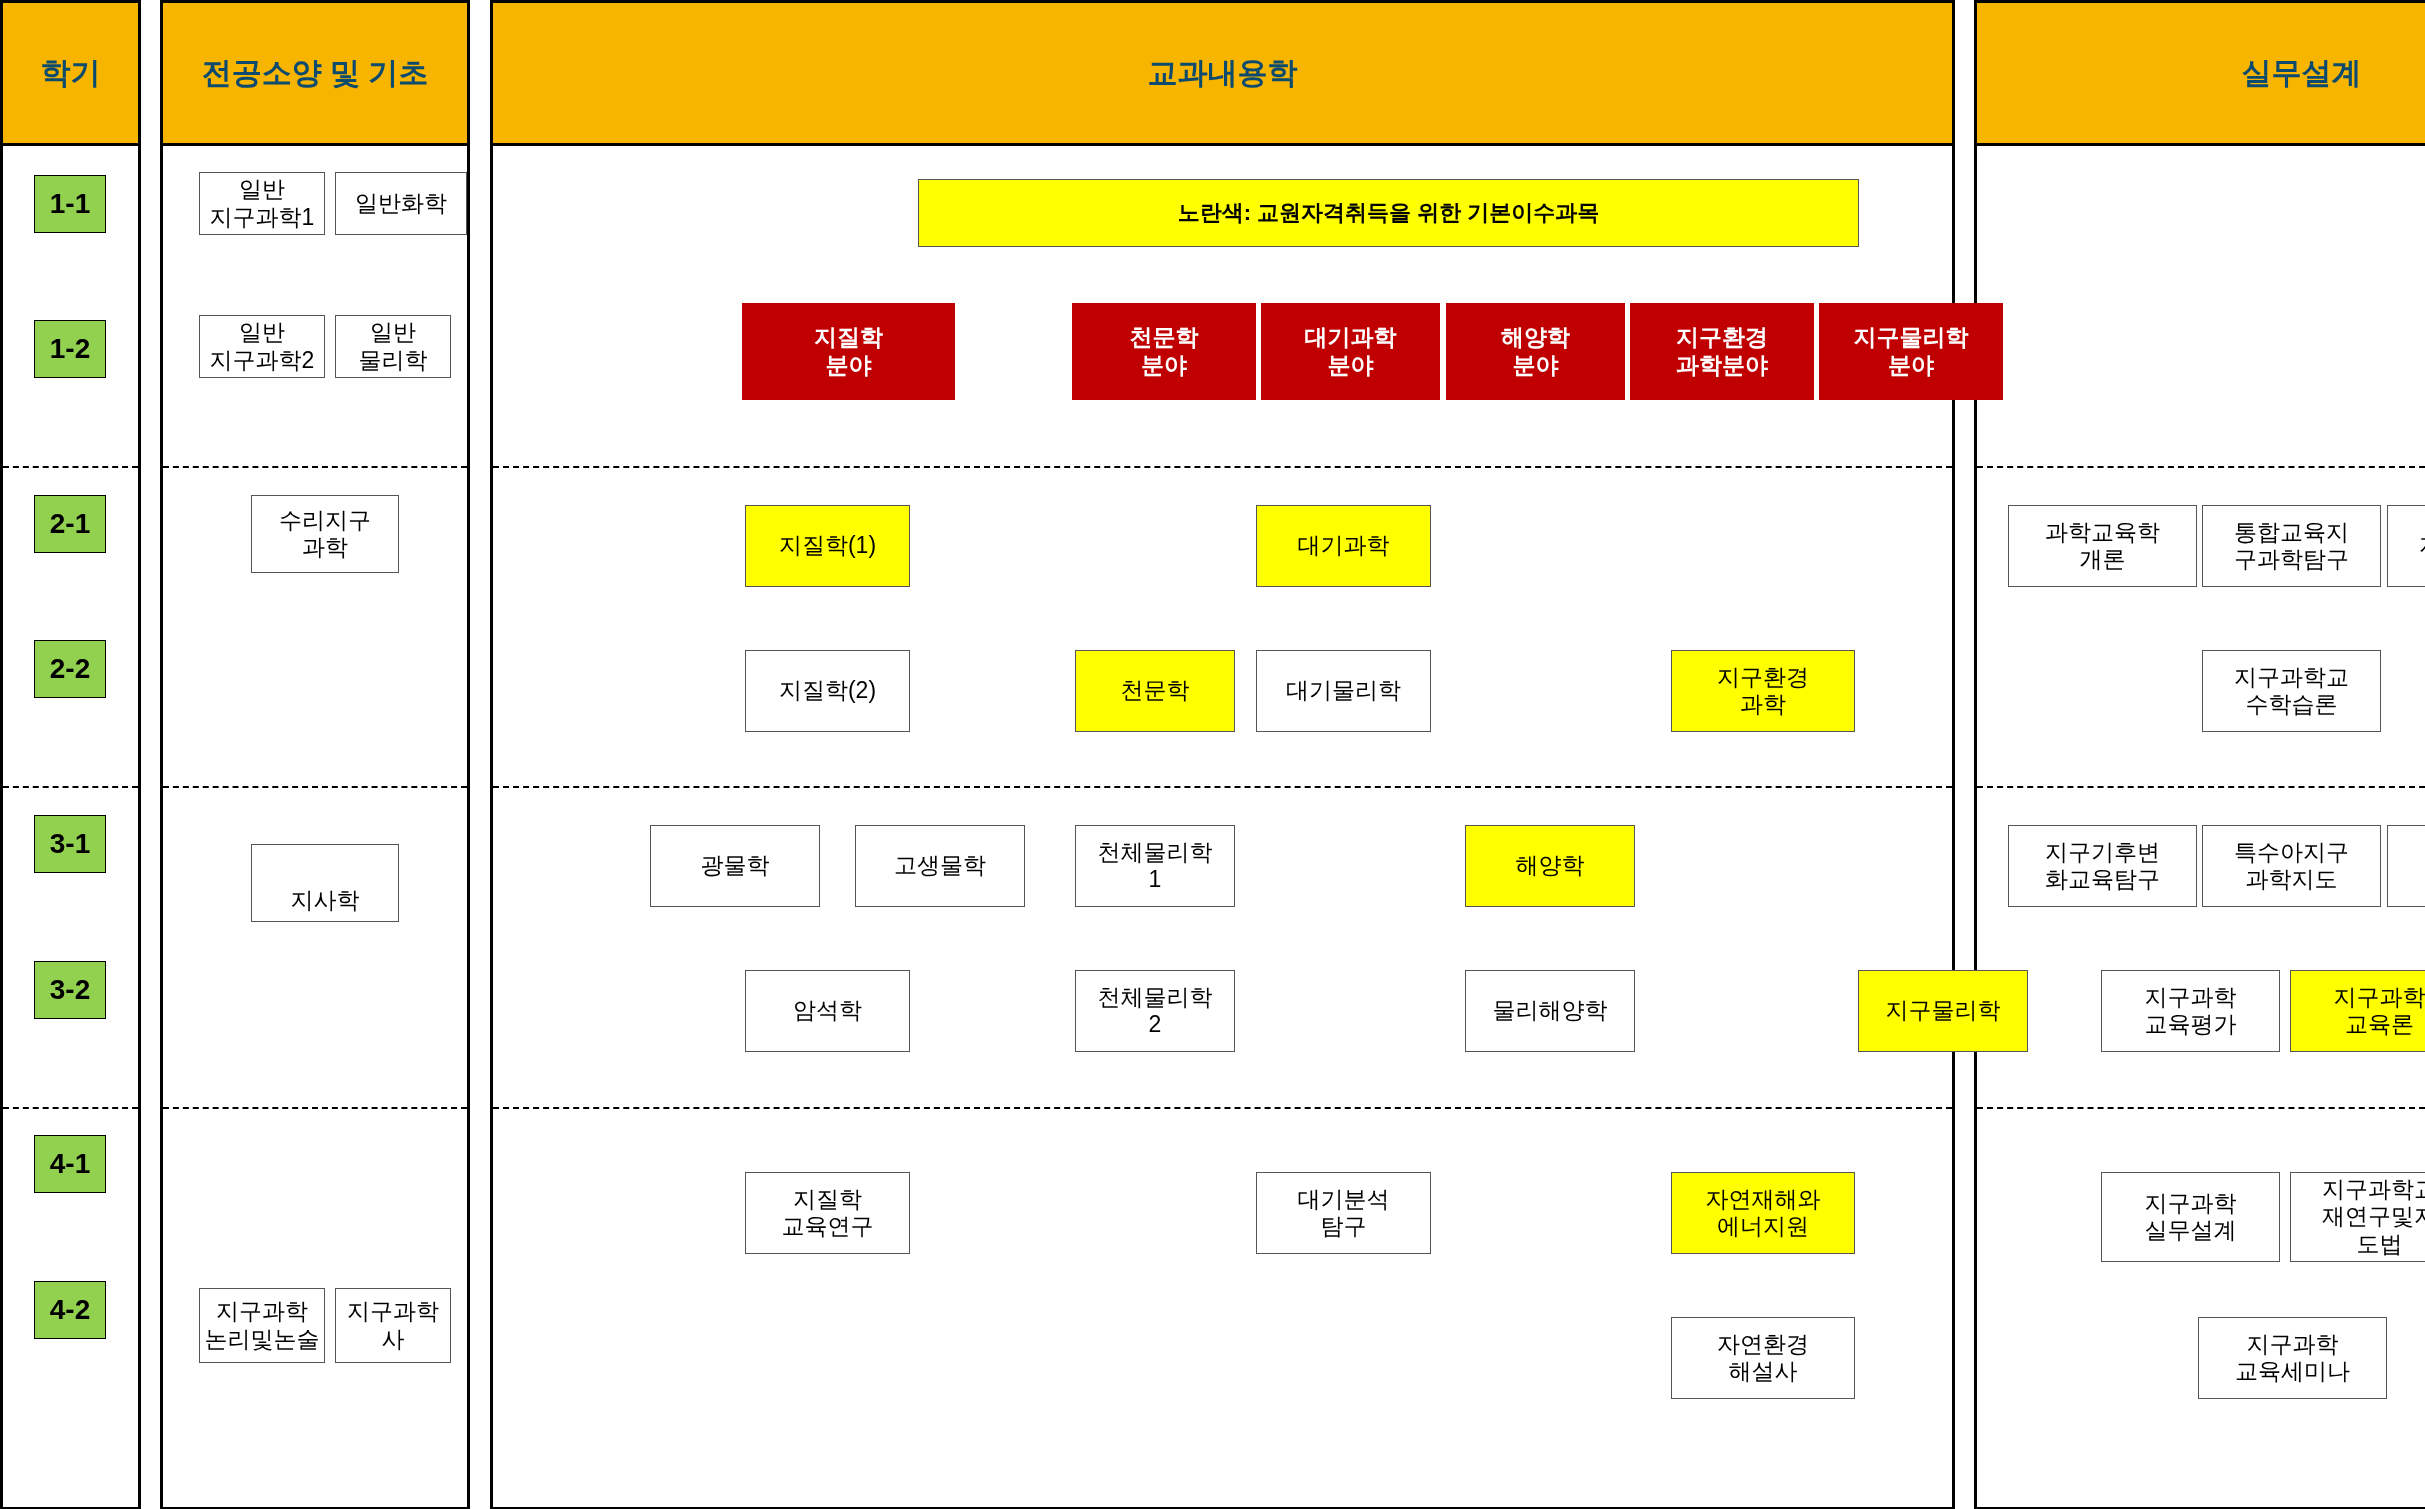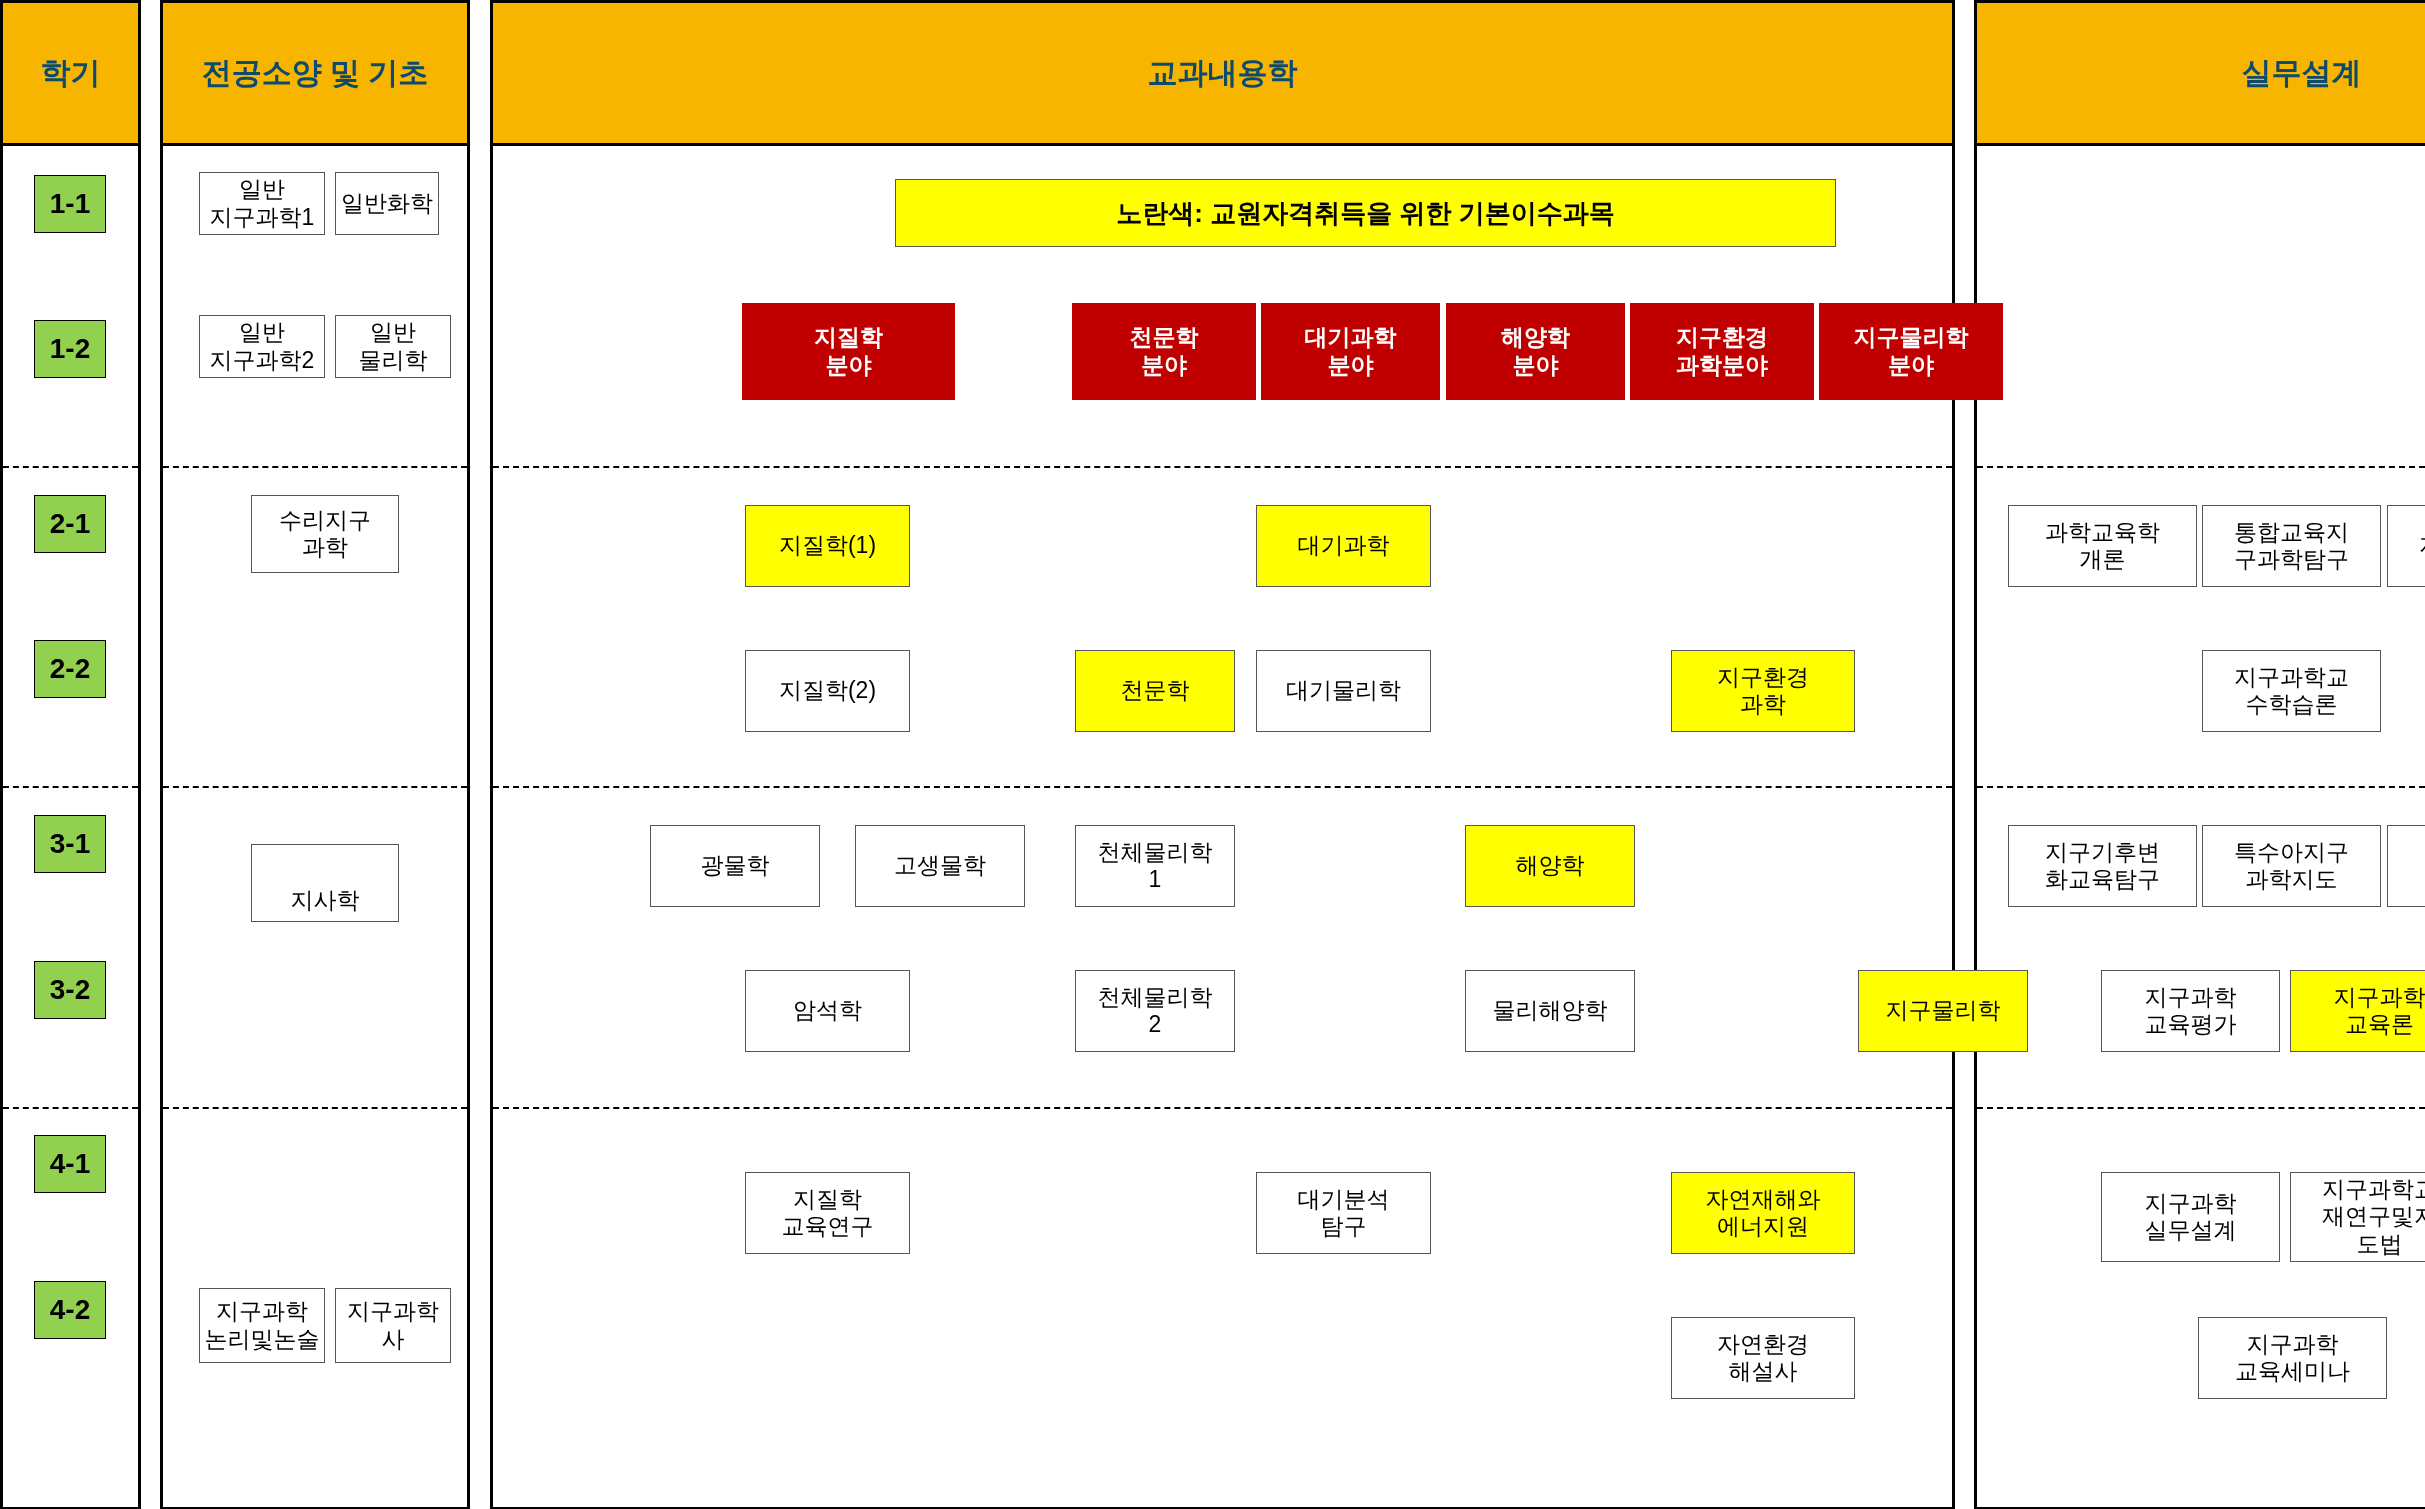--- a/index.html
+++ b/index.html
@@ -87,24 +87,25 @@
     color: #ffffff;
     border: none;
     font-weight: bold;
   }
   .legend {
     background: #ffff00;
     border: 1.5px solid #555;
     display: flex;
     align-items: center;
     justify-content: center;
-    font-size: 26px;
+    font-size: 22px;
     font-weight: bold;
     color: #000;
     box-sizing: border-box;
+    margin-left: 23px;
   }
 
   
   .abs { position: absolute; box-sizing: border-box; }
 </style>
 </head>
 <body>
 
 <div id="root">
 
@@ -170,21 +171,21 @@
     <span>4-1</span>
     </div>
   <div class="sem-chip abs" style="left:34px;top:1281px;">
     <span>4-2</span>
     </div>
 
   <div class="course abs" style="left:199px;top:172px;width:126px;height:63px;">
     <span style="white-space:pre-line;">일반
 지구과학1</span>
     </div>
-  <div class="course abs" style="left:335px;top:172px;width:104px;height:63px;">
+  <div class="course abs" style="left:335px;top:172px;width:132px;height:63px;">
     <span style="white-space:pre-line;">일반화학</span>
     </div>
   <div class="course abs" style="left:199px;top:315px;width:126px;height:63px;">
     <span style="white-space:pre-line;">일반
 지구과학2</span>
     </div>
   <div class="course abs" style="left:335px;top:315px;width:116px;height:63px;">
     <span style="white-space:pre-line;">일반
 물리학</span>
     </div>

